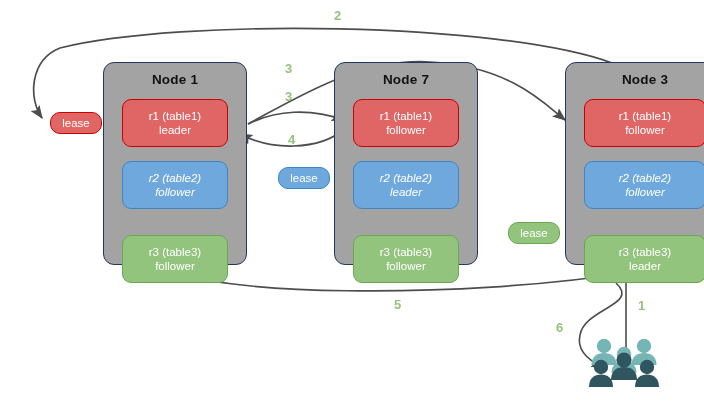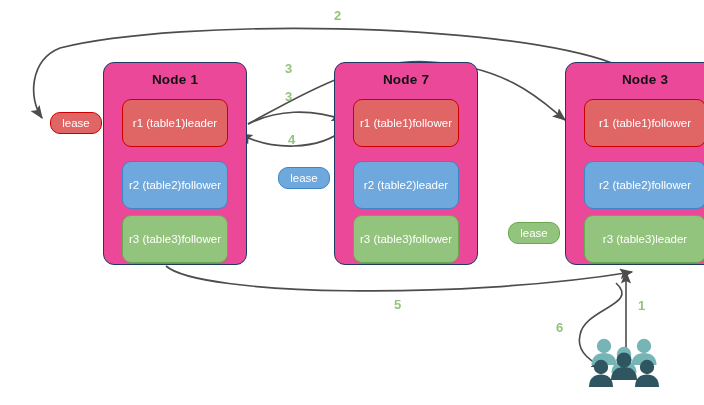--- a/index.html
+++ b/index.html
@@ -3,31 +3,31 @@
 <meta charset="utf-8">
 <style>
   html,body{margin:0;padding:0;background:#ffffff;}
   body{width:704px;height:405px;position:relative;overflow:hidden;
        font-family:"Liberation Sans",sans-serif;}
   #stage{position:absolute;inset:0;width:704px;height:405px;}
   svg.layer{position:absolute;left:0;top:0;width:704px;height:405px;overflow:visible;}
   svg.arrows{z-index:1;}
 
   .node{position:absolute;border:1.6px solid #1f3864;border-radius:11px;
-        background:#ec4899;z-index:2;box-sizing:border-box;padding-left:36px;}
+        background:#a3a3a3;z-index:2;box-sizing:border-box;padding-left:36px;}
   .node-title{position:absolute;top:9px;left:0;right:0;text-align:center;
         font-size:13.5px;font-weight:bold;color:#111111;letter-spacing:.2px;}
   .replica{position:absolute;left:18px;right:18px;height:48px;border-radius:9px;
-        display:flex;align-items:center;justify-content:center;
+        display:flex;flex-direction:column;align-items:center;justify-content:center;
         color:#ffffff;font-size:11.5px;line-height:14px;text-align:center;
         box-sizing:border-box;}
   .r-red{background:#e06666;border:1.4px solid #cc0000;}
-  .r-blue{background:#6fa8dc;border:1.4px solid #3d85c6;}
+  .r-blue{background:#6fa8dc;border:1.4px solid #3d85c6;font-style:italic;}
   .r-green{background:#93c47d;border:1.4px solid #6aa84f;}
-  .rep1{top:36px;} .rep2{top:98px;} .rep3{top:152px;}
+  .rep1{top:36px;} .rep2{top:98px;} .rep3{top:172px;}
 
   .lease{position:absolute;border-radius:10px;display:flex;align-items:center;
         justify-content:center;color:#ffffff;font-size:11.5px;z-index:3;
         box-sizing:border-box;height:22px;}
   .lease.red{background:#e06666;border:1.4px solid #cc0000;}
   .lease.blue{background:#6fa8dc;border:1.4px solid #3d85c6;}
   .lease.green{background:#93c47d;border:1.4px solid #6aa84f;}
 
   .num{position:absolute;color:#93c47d;font-size:13px;font-weight:bold;z-index:4;}
   .users{position:absolute;z-index:3;}

